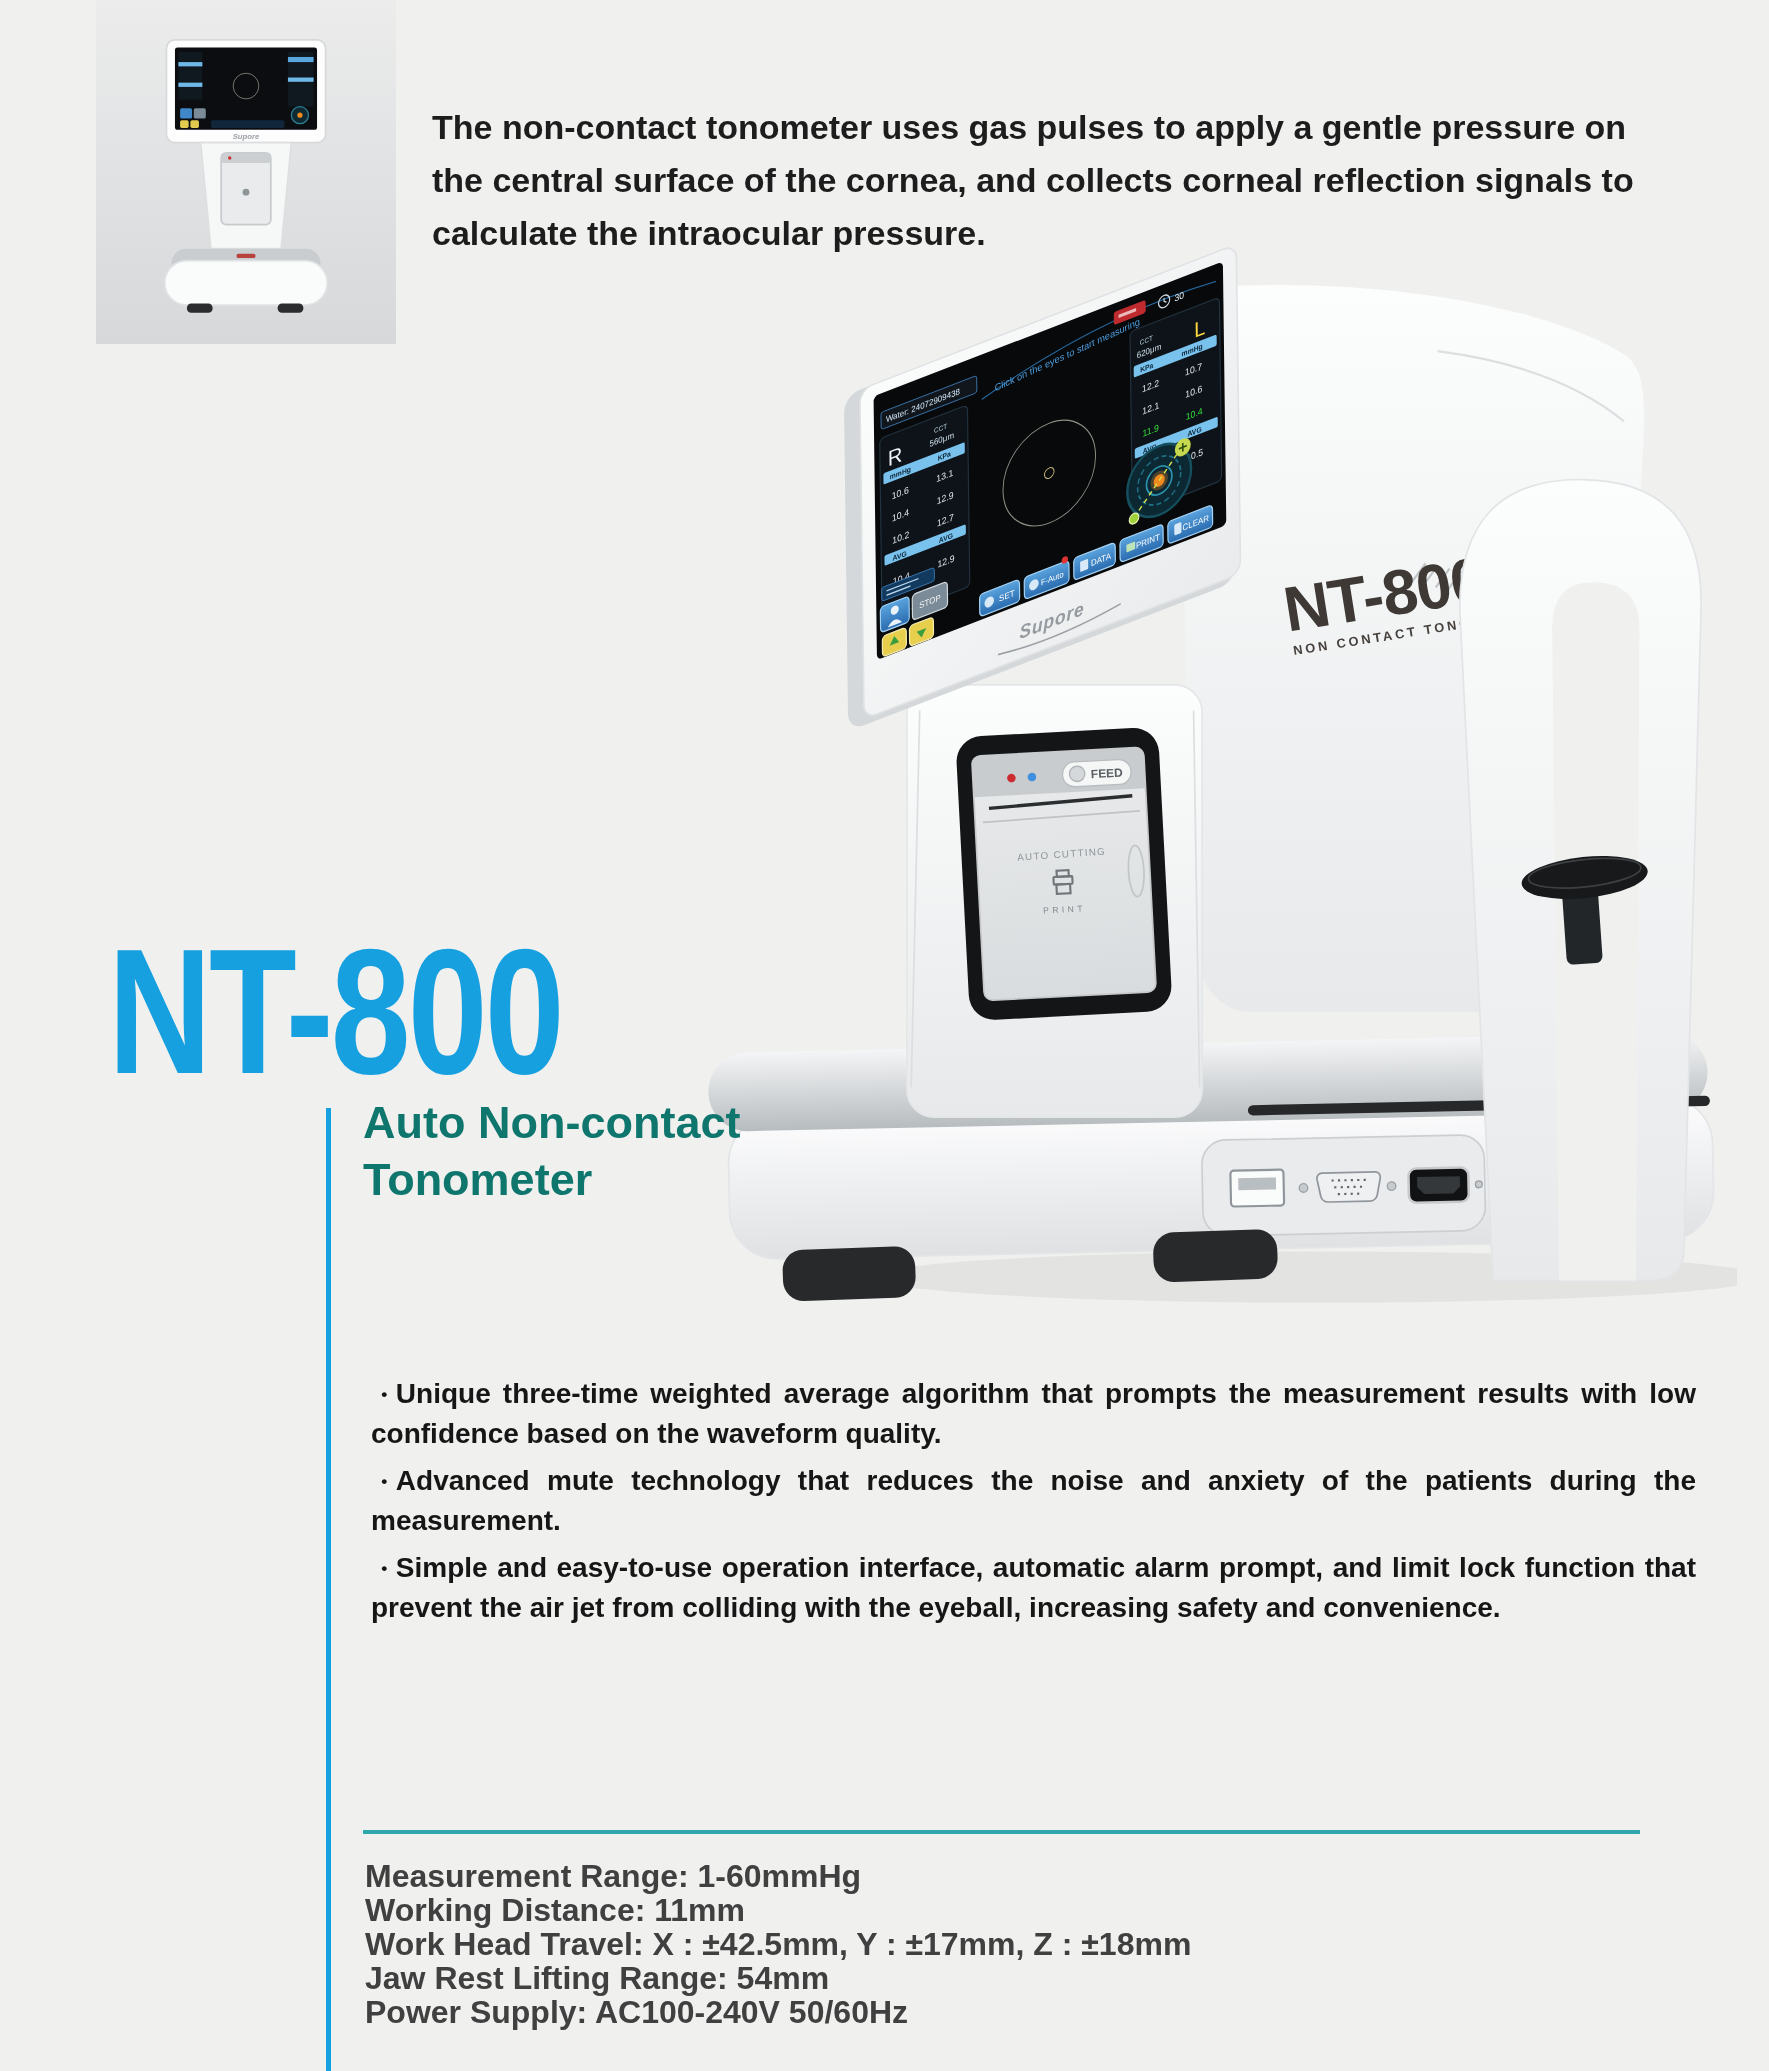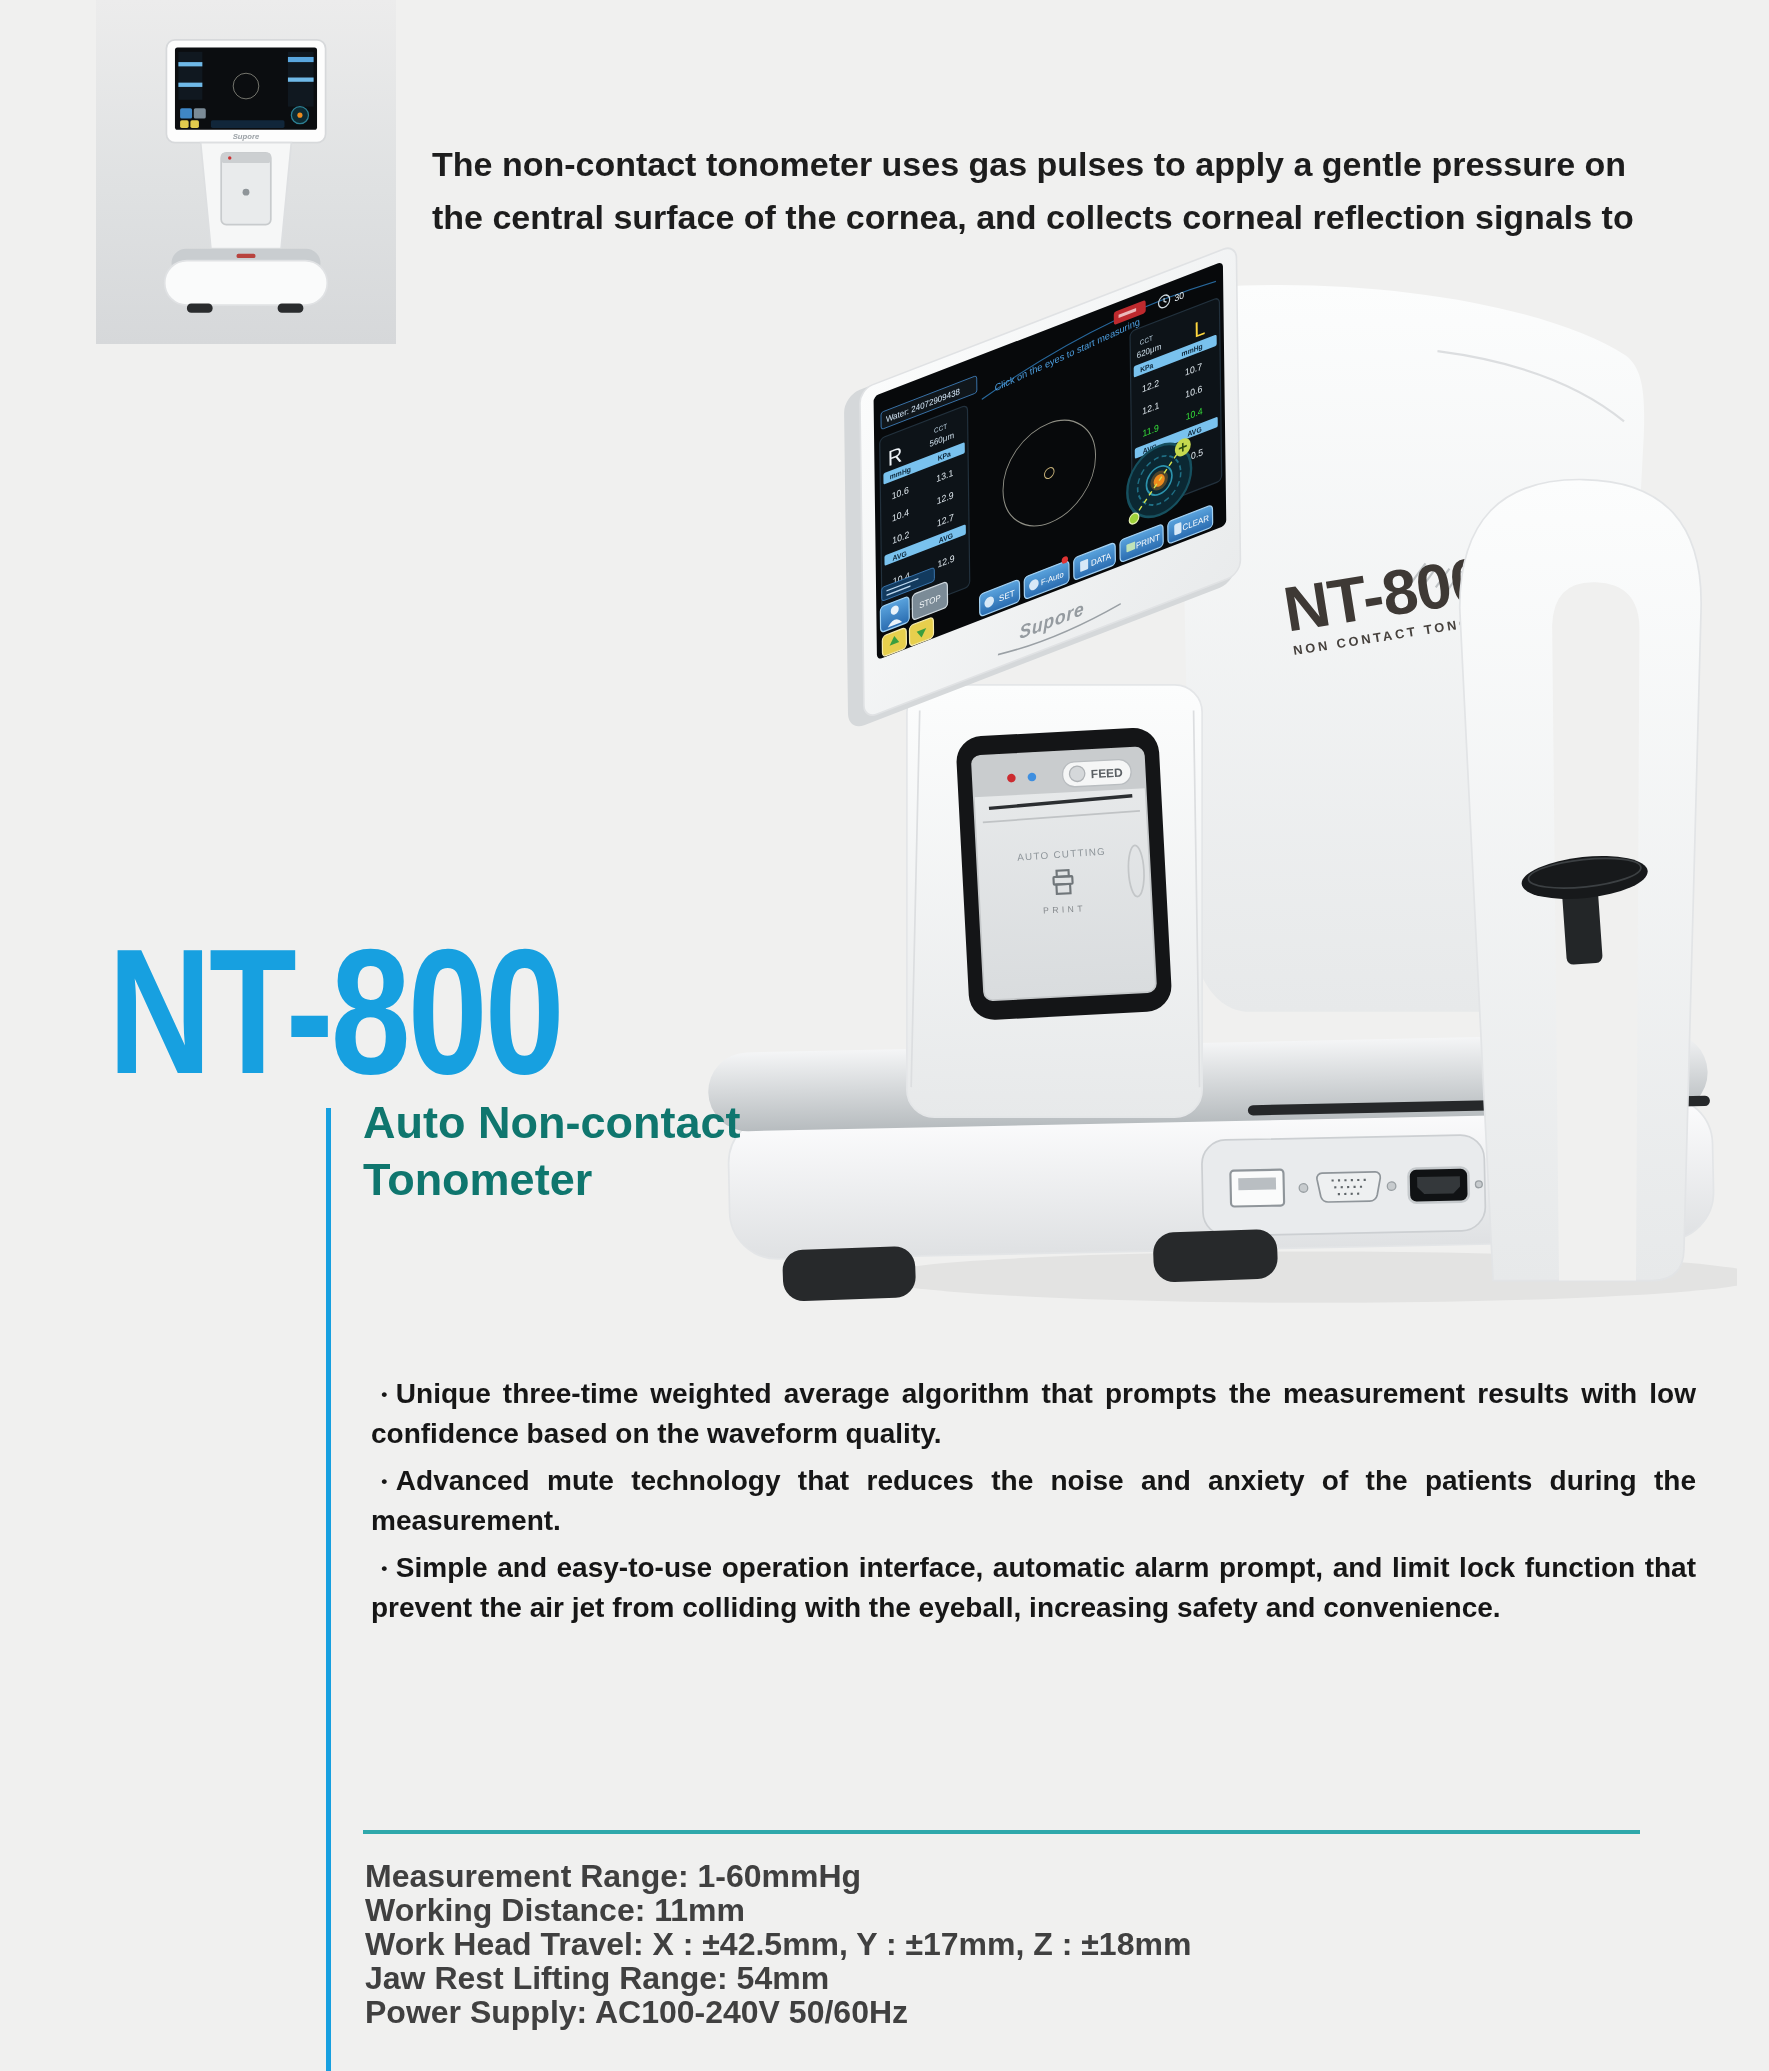--- a/index.html
+++ b/index.html
@@ -10,21 +10,21 @@
   }
   
   .thumb{
     position:absolute;left:96px;top:0;width:300px;height:344px;
     background:linear-gradient(180deg,#ececec 0%,#dfe1e2 55%,#d6d8da 100%);
   }
   .thumb svg{position:absolute;left:50%;top:33px;transform:translateX(-50%);}
   
   .intro{
     position:absolute;left:432px;top:101px;width:1267px;
-    font-size:34px;line-height:53px;font-weight:600;color:#1d1d1d;margin-top:37px;
+    font-size:34px;line-height:53px;font-weight:600;color:#1d1d1d;
   }
   
   .model-title{
     position:absolute;left:108px;top:909px;
     font-size:171px;font-weight:800;color:#17a0e0;letter-spacing:-3.4px;
     transform:scale(0.84,1.04);transform-origin:left top;white-space:nowrap;
   }
   .vline{
     position:absolute;left:326px;top:1108px;width:5.1px;height:964px;
     background:#17a0e0;
@@ -87,20 +87,21 @@
       <rect x="20" y="266" width="190" height="52" rx="26" fill="#fafbfb" stroke="#e0e2e4" stroke-width="2"></rect>
       <rect x="104" y="258" width="22" height="5" rx="2" fill="#b8433e"></rect>
       <rect x="46" y="316" width="30" height="11" rx="5" fill="#2a2c2e"></rect>
       <rect x="152" y="316" width="30" height="11" rx="5" fill="#2a2c2e"></rect>
     </svg>
   </div>
 
   <div class="intro">
     <div>The non-contact tonometer uses gas pulses to apply a gentle pressure on</div>
     <div>the central surface of the cornea, and collects corneal reflection signals to</div>
+    <div>calculate the intraocular pressure.</div>
   </div>
 
   <svg class="product" viewBox="0 0 1470 1340">
     <defs>
       <linearGradient id="bodyGrad" x1="0" y1="0" x2="0" y2="1">
         <stop offset="0" stop-color="#fcfdfd"></stop>
           <stop offset="1" stop-color="#e7e9ea"></stop>
       </linearGradient>
       <linearGradient id="bezelGrad" x1="0" y1="0" x2="1" y2="1">
         <stop offset="0" stop-color="#fbfcfc"></stop>

